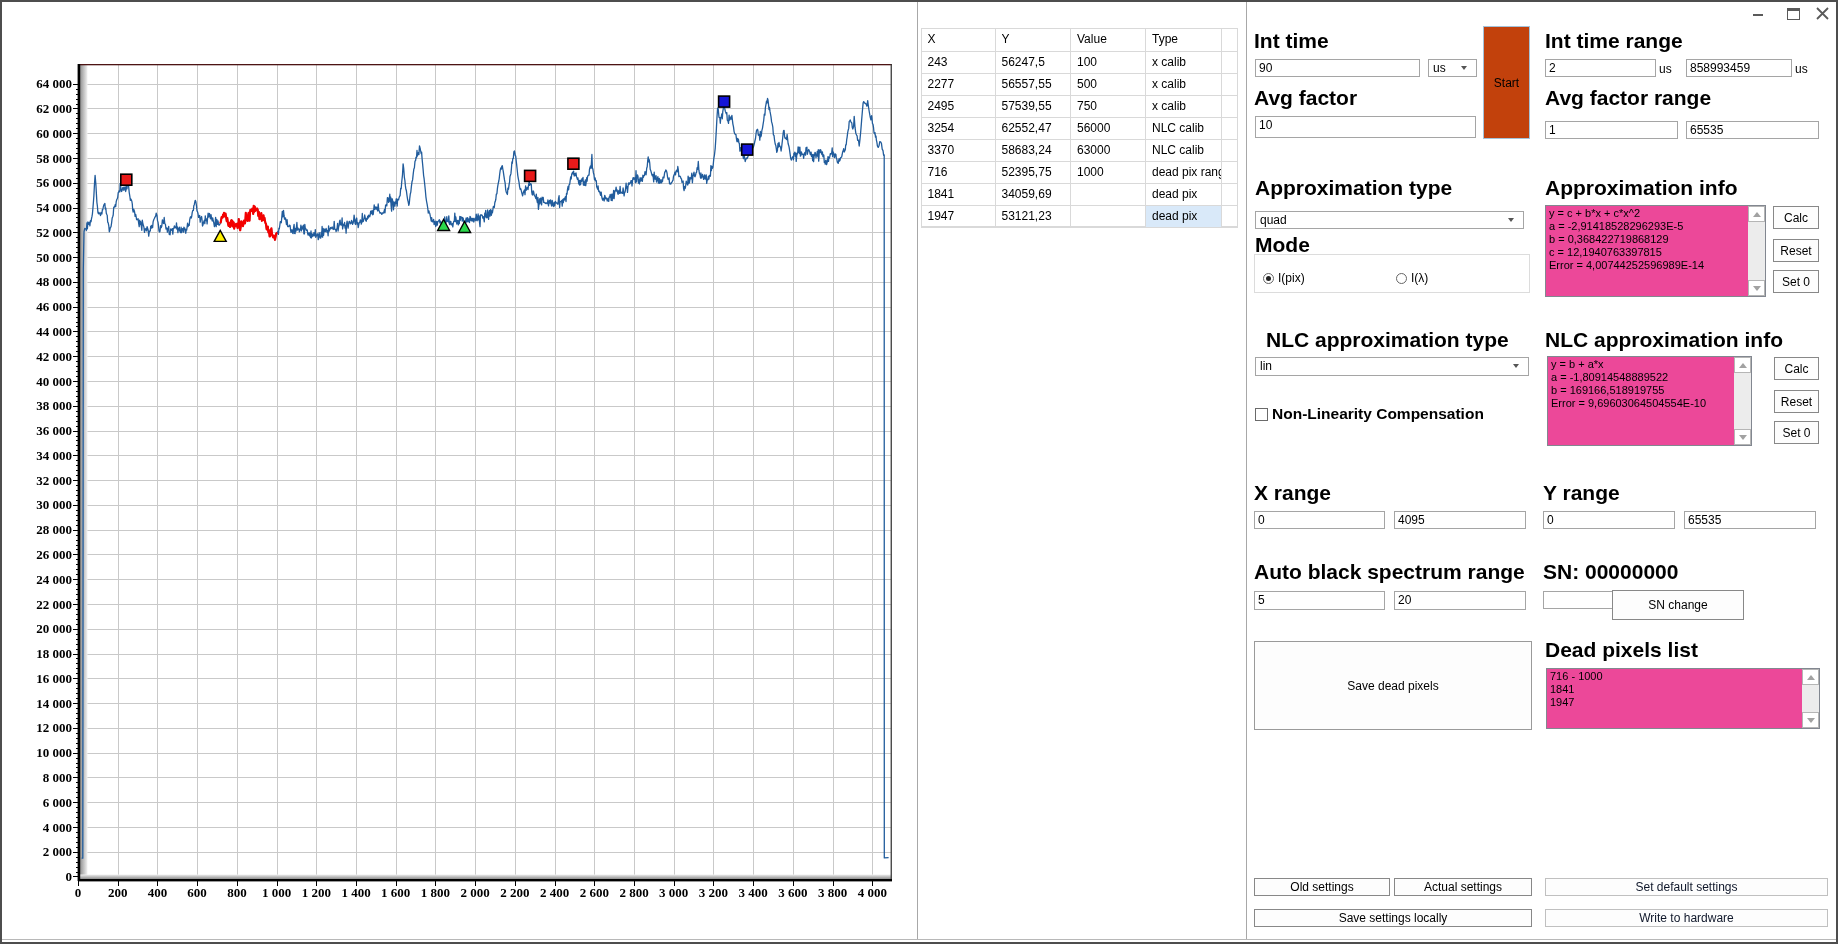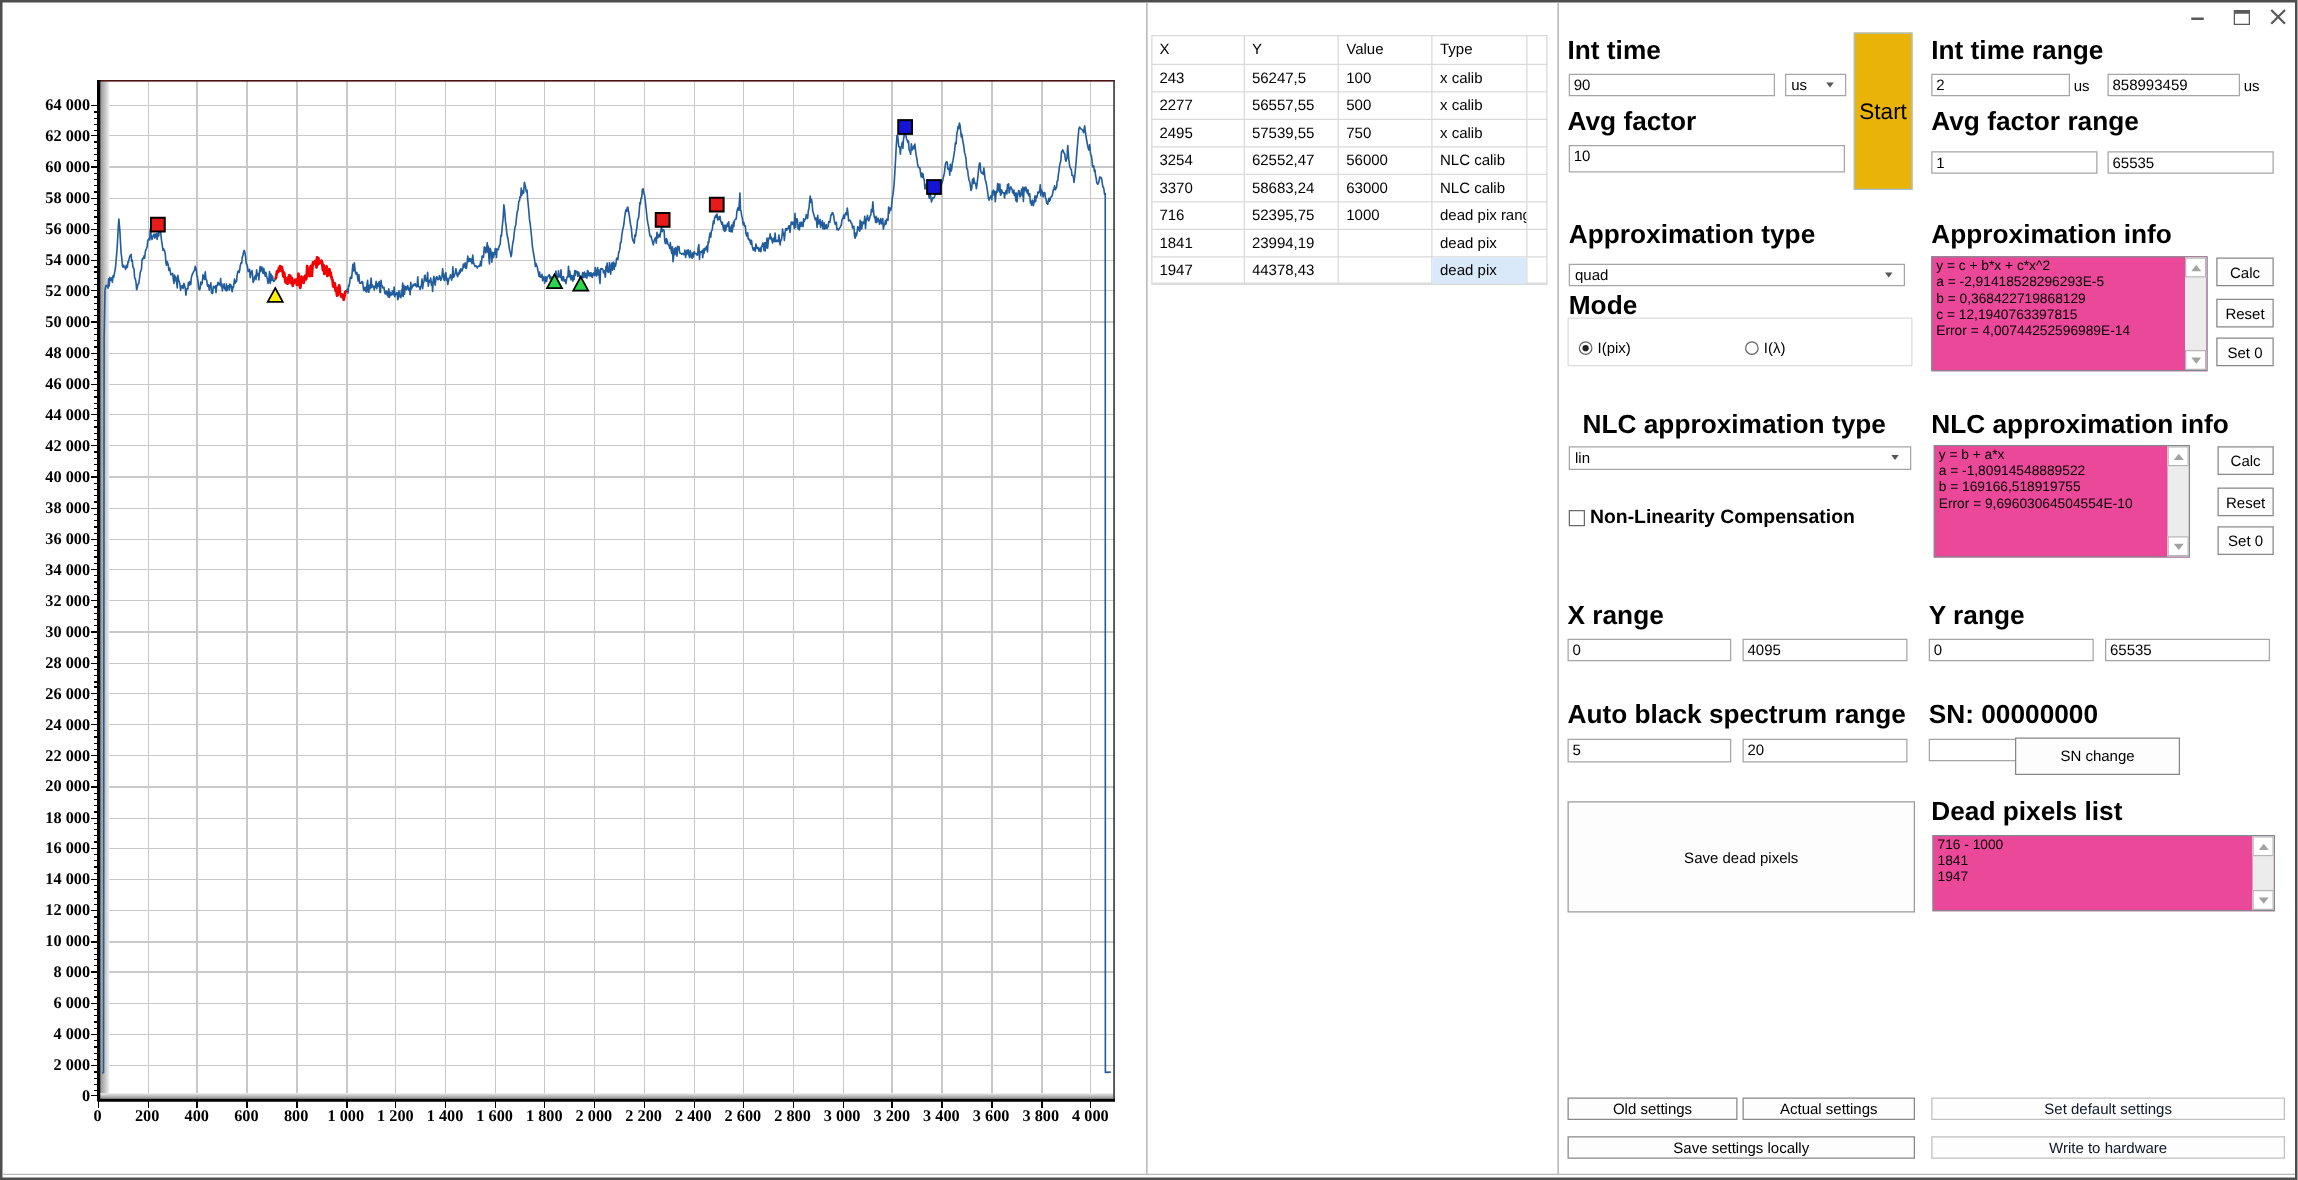--- a/index.html
+++ b/index.html
@@ -165,33 +165,33 @@
 <div class="cell" style="left:1152.0px;top:118px;width:68.5px">NLC calib</div>
 <div class="cell" style="left:927.5px;top:140px;width:67px">3370</div>
 <div class="cell" style="left:1001.5px;top:140px;width:68.5px">58683,24</div>
 <div class="cell" style="left:1077.0px;top:140px;width:68px">63000</div>
 <div class="cell" style="left:1152.0px;top:140px;width:68.5px">NLC calib</div>
 <div class="cell" style="left:927.5px;top:162px;width:67px">716</div>
 <div class="cell" style="left:1001.5px;top:162px;width:68.5px">52395,75</div>
 <div class="cell" style="left:1077.0px;top:162px;width:68px">1000</div>
 <div class="cell" style="left:1152.0px;top:162px;width:68.5px">dead pix rang</div>
 <div class="cell" style="left:927.5px;top:184px;width:67px">1841</div>
-<div class="cell" style="left:1001.5px;top:184px;width:68.5px">23994,19</div>
+<div class="cell" style="left:1001.5px;top:184px;width:68.5px">34059,69</div>
 <div class="cell" style="left:1077.0px;top:184px;width:68px"></div>
 <div class="cell" style="left:1152.0px;top:184px;width:68.5px">dead pix</div>
 <div class="cell" style="left:927.5px;top:206px;width:67px">1947</div>
-<div class="cell" style="left:1001.5px;top:206px;width:68.5px">44378,43</div>
+<div class="cell" style="left:1001.5px;top:206px;width:68.5px">53121,23</div>
 <div class="cell" style="left:1077.0px;top:206px;width:68px"></div>
 <div class="cell" style="left:1152.0px;top:206px;width:68.5px">dead pix</div>
 <div class="h1" style="left:1254px;top:29px">Int time</div>
 <div class="h1 ctr" style="left:1545px;top:29px;width:248px">Int time range</div>
 <div class="inp" style="left:1255px;top:59px;width:165px;height:18px">90</div>
 <div class="combo" style="left:1428px;top:59px;width:49px;height:18px">us</div>
 <div class="arr" style="left:1461px;top:66px"></div>
-<div class="abs" style="left:1483px;top:26px;width:47px;height:126px;background:#eab308;border:1px solid #a3c2da;font-size:18px;display:flex;align-items:center;justify-content:center">Start</div>
+<div class="abs" style="left:1483px;top:26px;width:47px;height:113px;background:#c2410c;border:1px solid #a3c2da;font-size:12px;display:flex;align-items:center;justify-content:center">Start</div>
 <div class="inp" style="left:1545px;top:59px;width:111px;height:18px">2</div>
 <div class="lbl" style="left:1659px;top:62px">us</div>
 <div class="inp" style="left:1686px;top:59px;width:106px;height:18px">858993459</div>
 <div class="lbl" style="left:1795px;top:62px">us</div>
 <div class="h1" style="left:1254px;top:86px">Avg factor</div>
 <div class="h1 ctr" style="left:1545px;top:86px;width:273px">Avg factor range</div>
 <div class="inp" style="left:1255px;top:116px;width:221px;height:22px">10</div>
 <div class="inp" style="left:1545px;top:121px;width:133px;height:18px">1</div>
 <div class="inp" style="left:1686px;top:121px;width:133px;height:18px">65535</div>
 <div class="h1 ctr" style="left:1255px;top:176px;width:268px">Approximation type</div>

